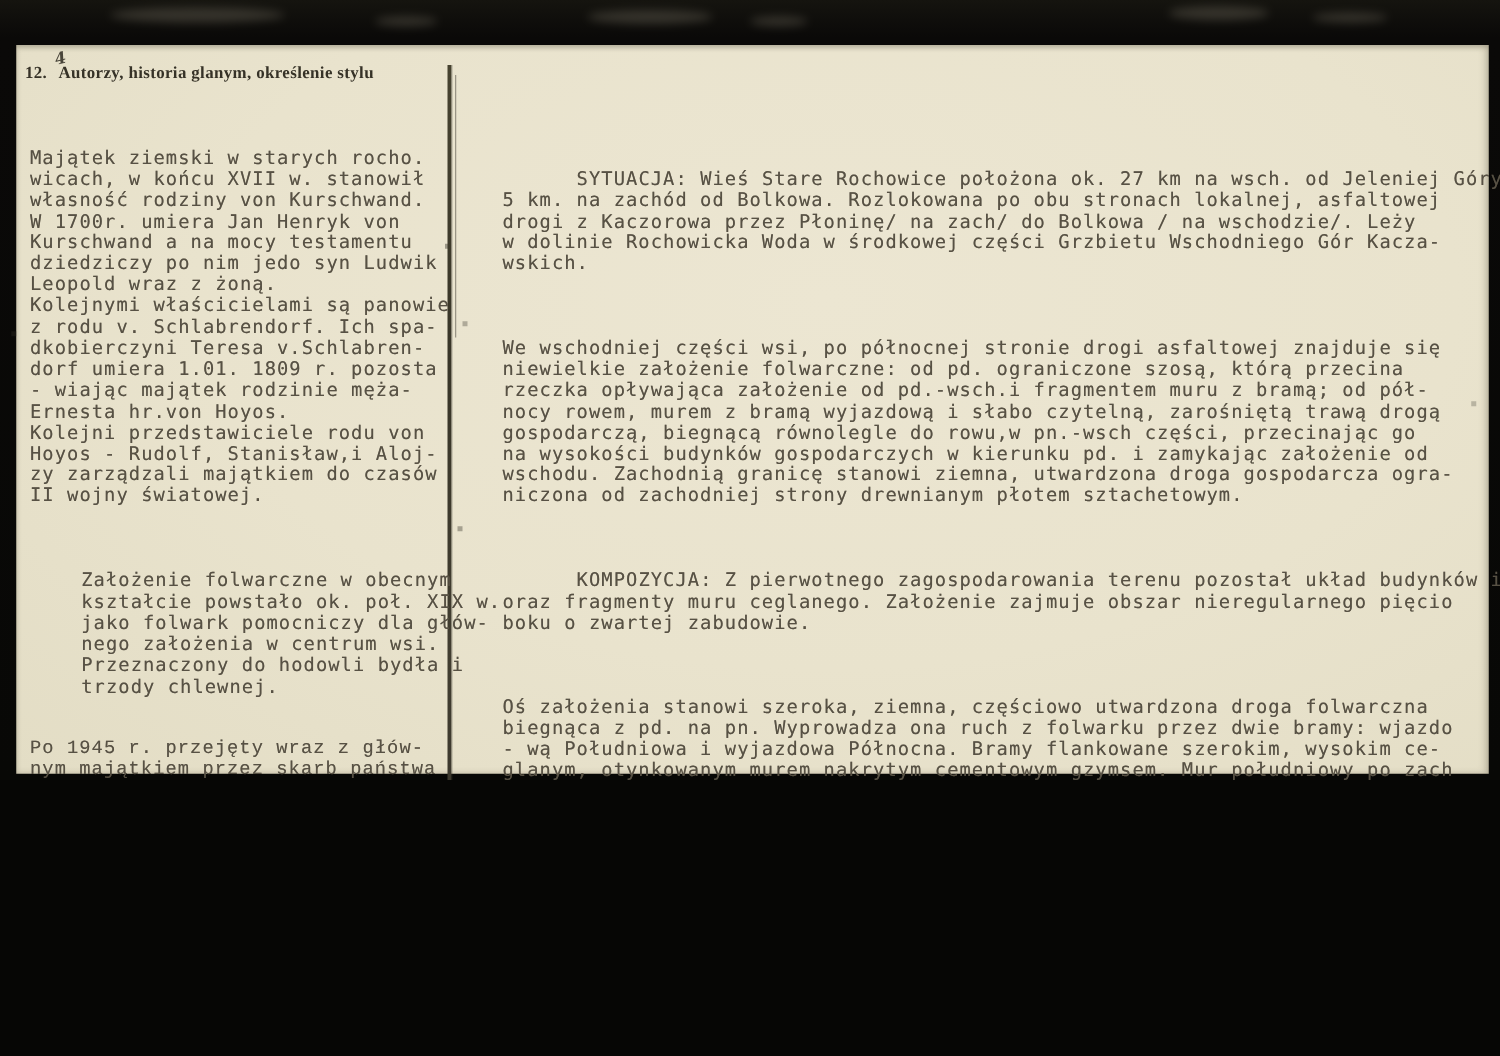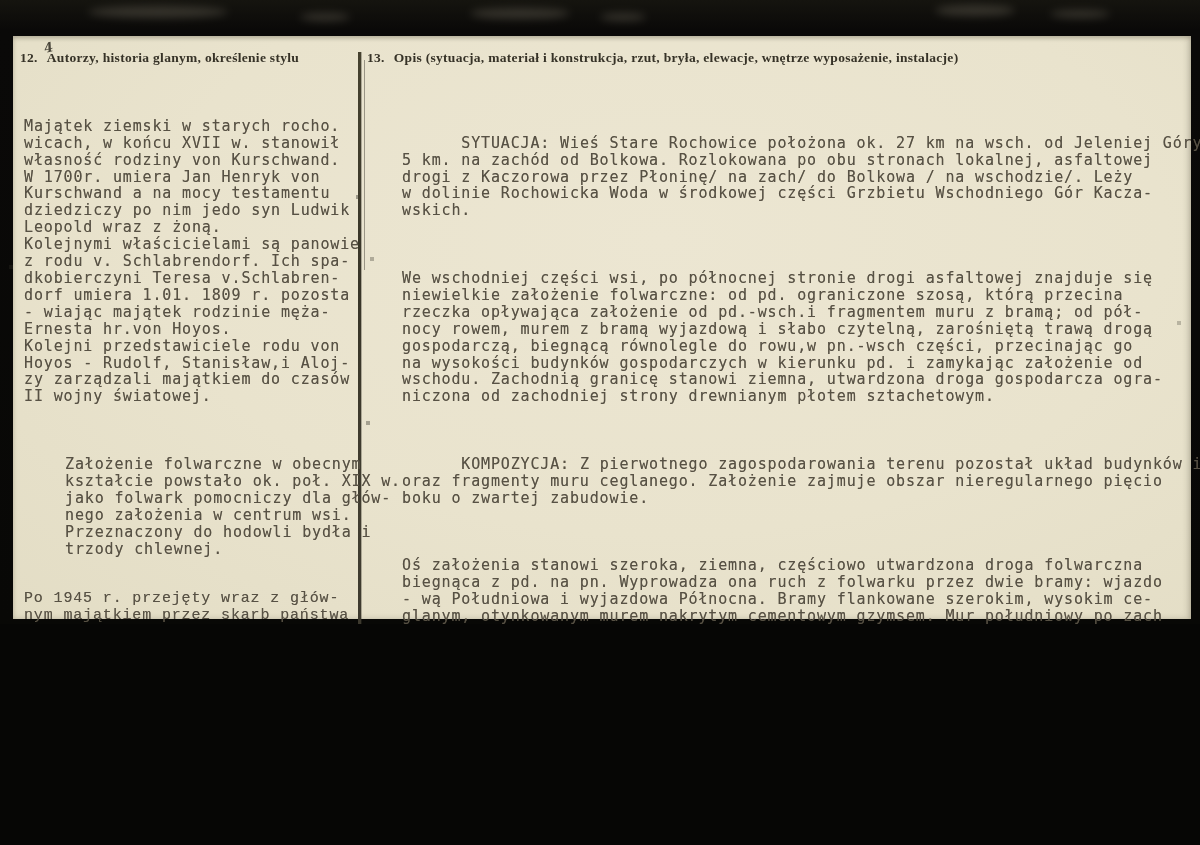--- a/index.html
+++ b/index.html
@@ -82,23 +82,20 @@
 
   <div class="paper"></div>
   <div class="specks"></div>
   <div class="divider"></div>
   <div class="bottom-rule"></div>
 
   <div class="header header-left">
     <span class="hnum">12.</span><span class="hand-mark">4</span><span>Autorzy, historia glanym, określenie stylu</span>
   </div>
 
-  <div class="header header-right">
-    <span class="hnum">13.</span><span>Opis (sytuacja, materiał i konstrukcja, rzut, bryła, elewacje, wnętrze wyposażenie, instalacje)</span>
-  </div>
 
   <div class="col col-left">
     <div class="para">Majątek ziemski w starych rocho.
 wicach, w końcu XVII w. stanowił
 własność rodziny von Kurschwand.
 W 1700r. umiera Jan Henryk von
 Kurschwand a na mocy testamentu
 dziedziczy po nim jedo syn Ludwik
 Leopold wraz z żoną.
 Kolejnymi właścicielami są panowie

